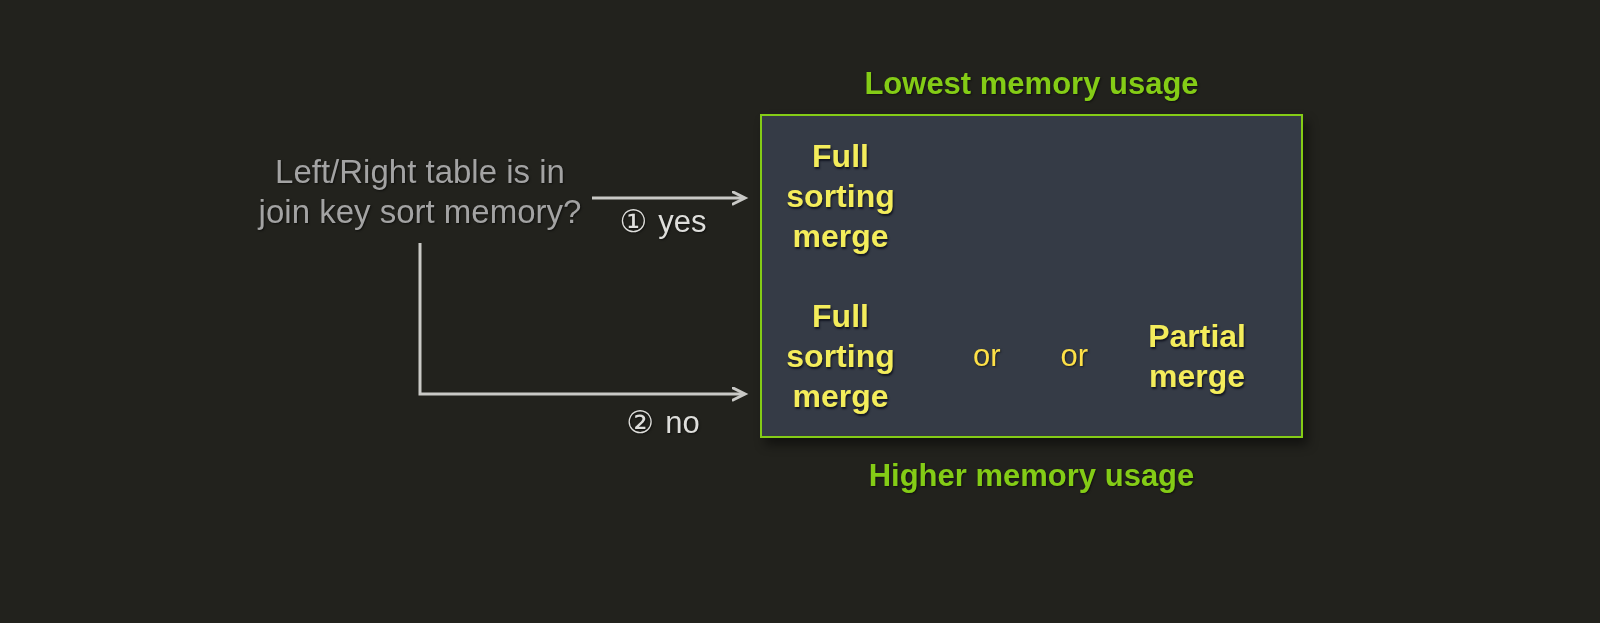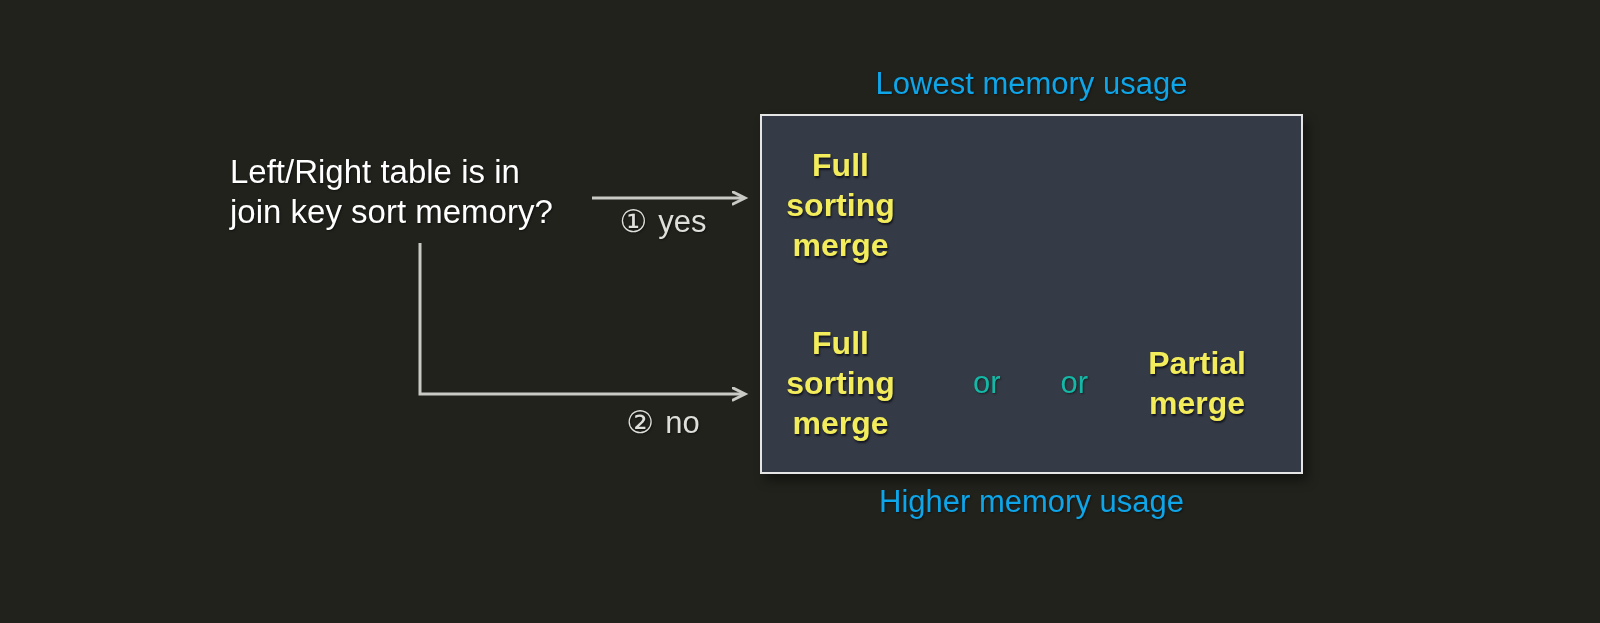--- a/index.html
+++ b/index.html
@@ -13,22 +13,22 @@
     height: 623px;
     background: #22221d;
     overflow: hidden;
     font-family: "Liberation Sans", sans-serif;
   }
   .question {
     position: absolute;
     left: 230px;
     top: 152px;
     width: 380px;
-    text-align: left;
-    color: #ffffff;
+    text-align: center;
+    color: #a3a3a3;
     font-size: 33px;
     line-height: 40px;
     text-shadow: 1px 1px 2px rgba(0,0,0,0.55);
   }
   .arrow-layer {
     position: absolute;
     left: 0;
     top: 0;
     width: 1600px;
     height: 623px;
@@ -45,35 +45,36 @@
     font-size: 31px;
     text-shadow: 1px 1px 2px rgba(0,0,0,0.55);
   }
   .branch-label.yes { left: 588px; top: 203px; }
   .branch-label.no  { left: 588px; top: 404px; }
   .memory-caption {
     position: absolute;
     left: 760px;
     width: 543px;
     text-align: center;
-    color: #0ea5e9;
+    color: #84cc16;
     font-size: 31px;
     text-shadow: 1px 1px 2px rgba(0,0,0,0.5);
+    font-weight: bold;
   }
   .memory-caption.top    { top: 66px; }
-  .memory-caption.bottom { top: 484px; }
+  .memory-caption.bottom { top: 458px; }
   .algo-box {
     position: absolute;
     left: 760px;
     top: 114px;
     width: 543px;
-    height: 360px;
+    height: 324px;
     box-sizing: border-box;
     background: #353b46;
-    border: 2px solid #e5e5e5;
+    border: 2px solid #84cc16;
     box-shadow: 5px 7px 10px rgba(0,0,0,0.45);
     display: flex;
     flex-direction: column;
   }
   .algo-row {
     flex: 1;
     display: flex;
     align-items: center;
   }
   .algo-row.sorted { padding-left: 6px; }
@@ -85,21 +86,21 @@
     color: #f4ed5b;
     font-weight: bold;
     font-size: 32px;
     line-height: 40px;
     text-align: center;
     white-space: pre-line;
     text-shadow: 1px 2px 2px rgba(10,12,25,0.8);
   }
   .algo.first { width: 145px; }
   .or-sep {
-    color: #14b8a6;
+    color: #fde047;
     font-size: 31px;
     text-shadow: 1px 1px 2px rgba(0,0,0,0.5);
   }
 </style>
 </head>
 <body>
 
 <div class="canvas">
 
   <svg class="arrow-layer" viewBox="0 0 1600 623" xmlns="http://www.w3.org/2000/svg">

